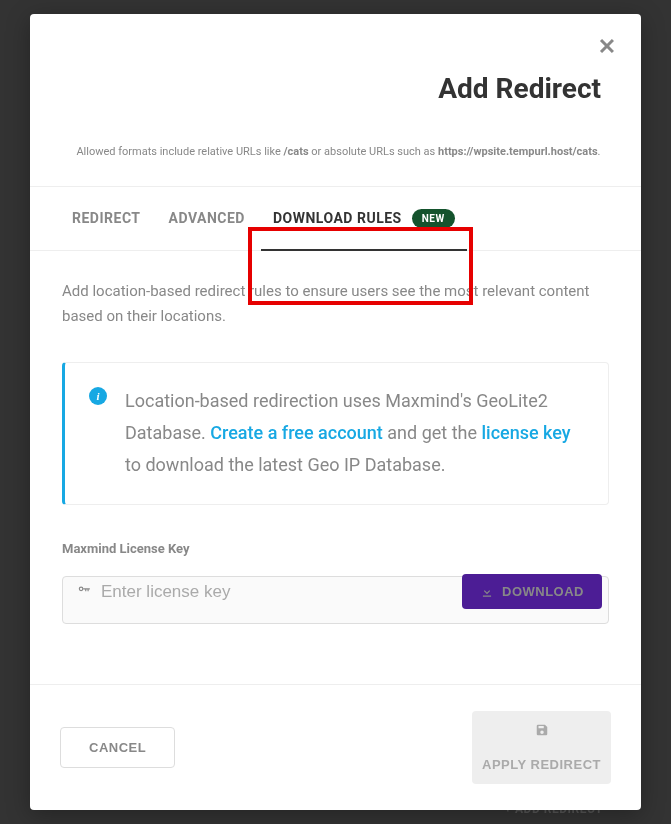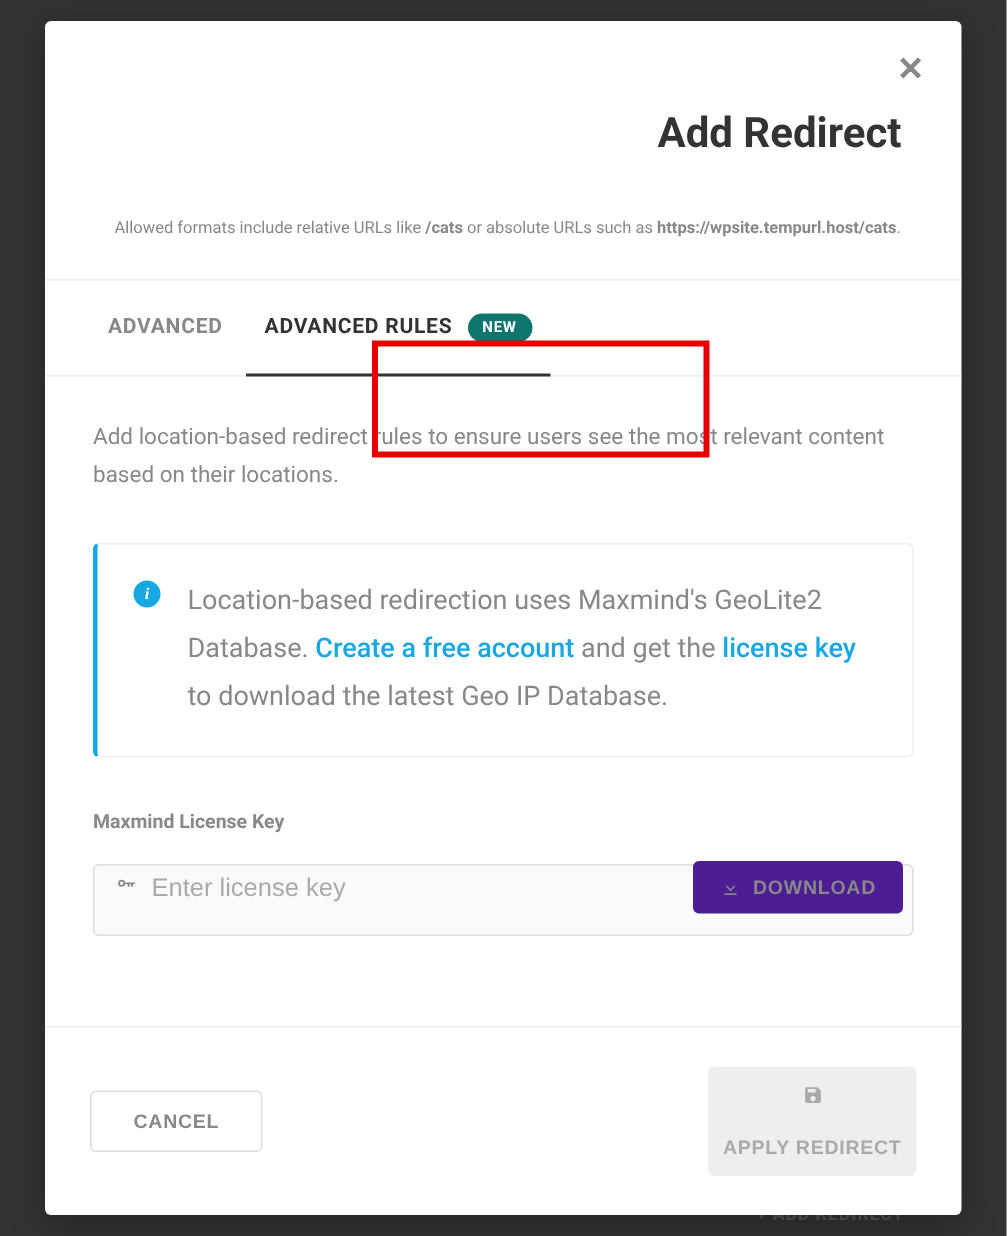--- a/index.html
+++ b/index.html
@@ -86,21 +86,21 @@
     .tab.active::after {
       content: '';
       position: absolute;
       bottom: -1px;
       left: 2px;
       right: 2px;
       height: 2px;
       background: #333;
     }
     .badge-new {
-      background: #0f766e;
+      background: #14532d;
       color: #fff;
       font-size: 10px;
       font-weight: 700;
       padding: 4px 10px;
       border-radius: 12px;
       letter-spacing: 0.5px;
     }
     .highlight-box {
       position: absolute;
       border: 4px solid #e60000;
@@ -263,24 +263,27 @@
 
   <div class="modal-header">
     <h1 class="modal-title">Add Redirect</h1>
     <p class="modal-subtitle">
       <span>Allowed formats include relative URLs like </span><span class="bold">/cats</span><span> or absolute URLs such as </span><span class="bold">https://wpsite.tempurl.host/cats</span><span>.</span>
     </p>
   </div>
 
   <div class="tabs">
     <div class="tab">
+      <span>REDIRECT</span>
+    </div>
+    <div class="tab">
       <span>ADVANCED</span>
     </div>
     <div class="tab active">
-      <span>ADVANCED RULES</span>
+      <span>DOWNLOAD RULES</span>
       <span class="badge-new">NEW</span>
     </div>
   </div>
 
   <div class="modal-body">
     <p class="body-intro">Add location-based redirect rules to ensure users see the most relevant content based on their locations.</p>
 
     <div class="info-box">
       <div class="info-icon">i</div>
       <div class="info-text">

